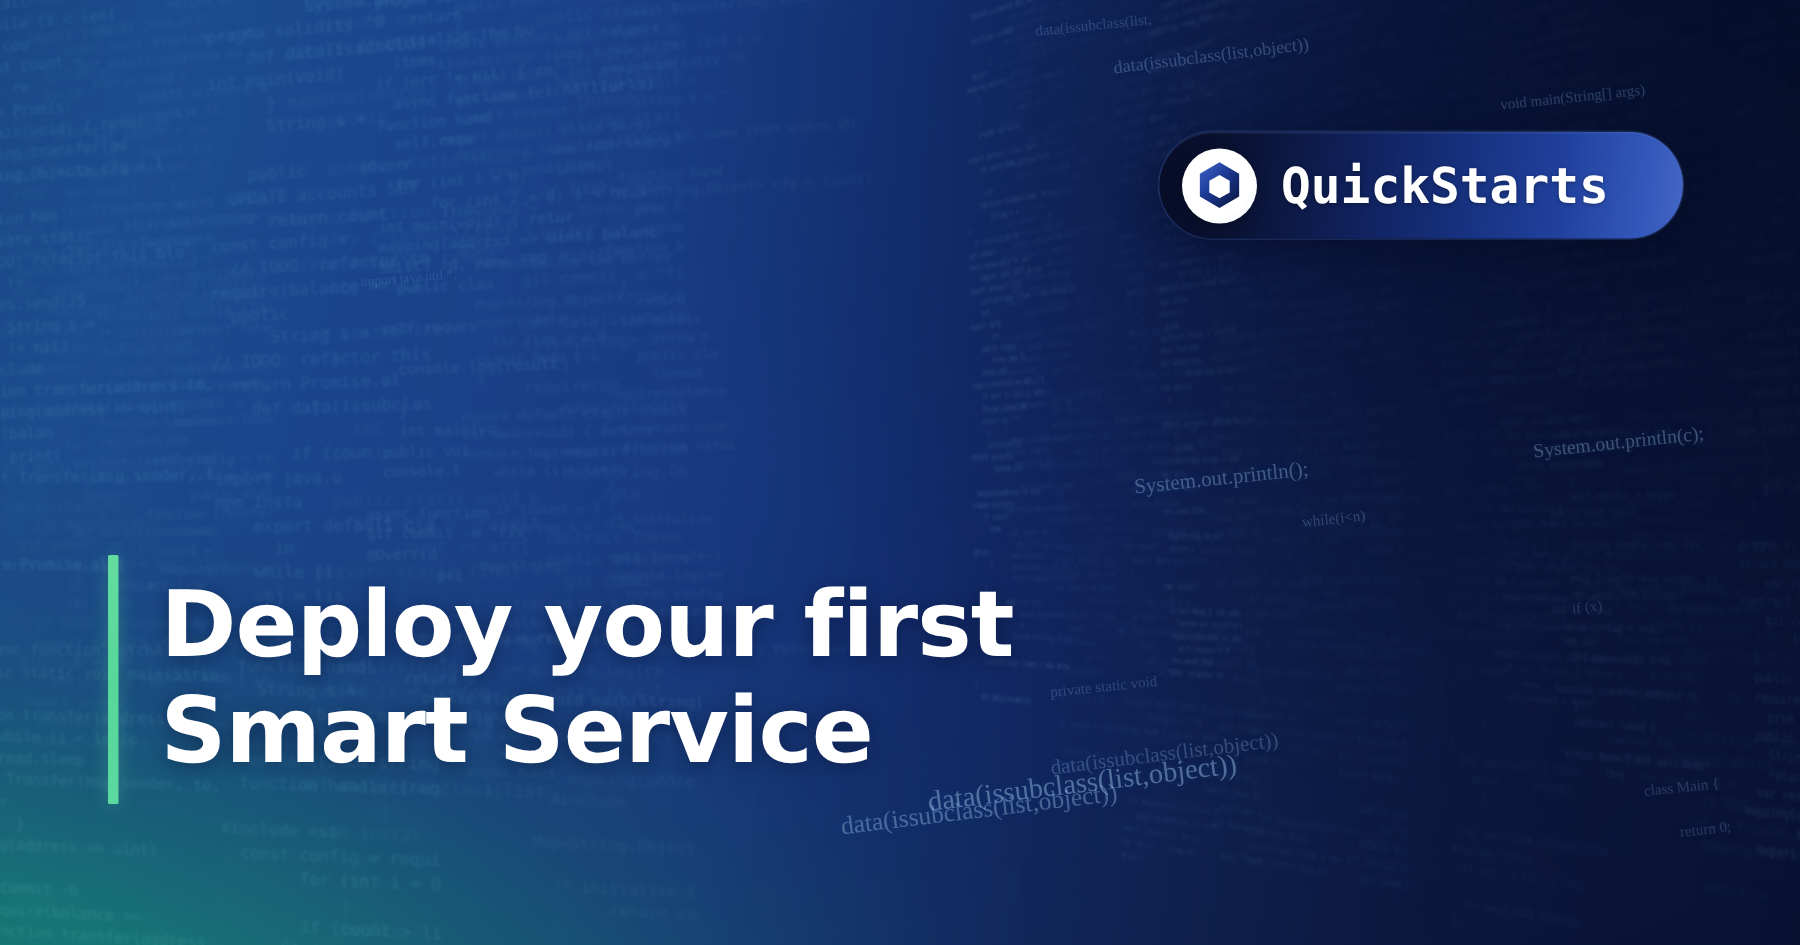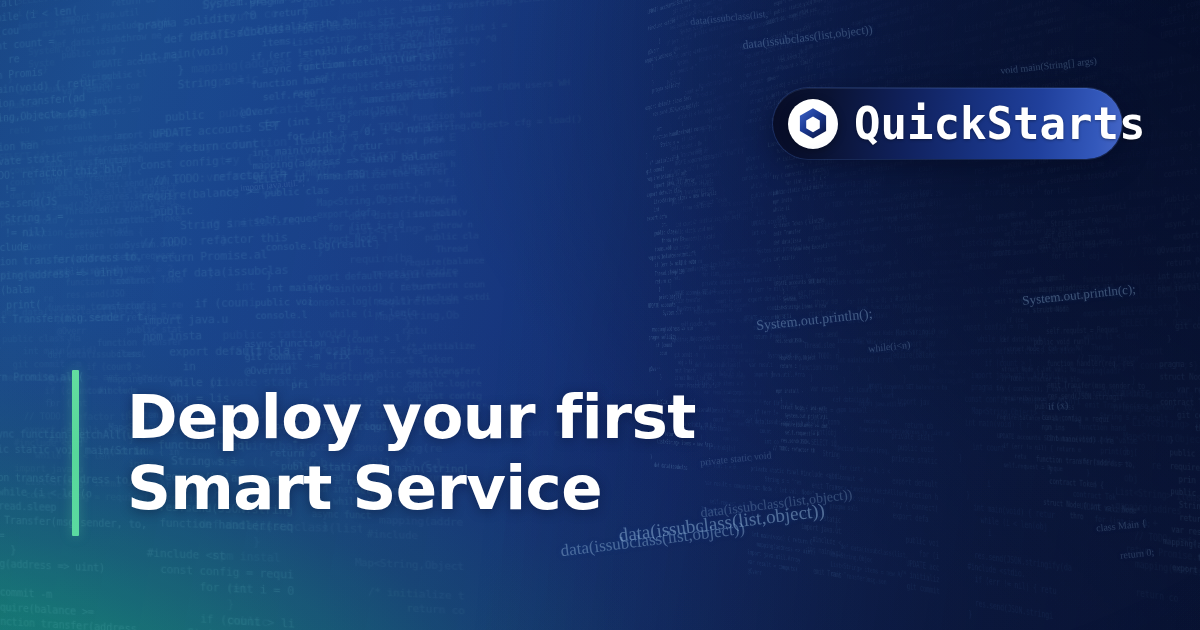--- a/index.html
+++ b/index.html
@@ -139,21 +139,21 @@
   .pill-logo {
     flex:0 0 auto;
     width:50px; height:50px;
     border-radius:50%;
     background:radial-gradient(circle at 38% 32%, #ffffff 0%, #ffffff 62%, #f2f5fb 100%);
     display:flex; align-items:center; justify-content:center;
     box-shadow:0 2px 8px rgba(0,0,0,0.28);
   }
   .pill-label {
     font-family:"DejaVu Sans Mono", monospace;
-    font-size:44px;
+    font-size:33px;
     font-weight:700;
     color:#ffffff;
     letter-spacing:0px;
     line-height:1;
     text-shadow:0 1px 3px rgba(0,0,0,0.35);
   }
 
   
   .heading-wrap {
     position:absolute;
@@ -163,21 +163,21 @@
   }
   .accent-bar {
     width:7px;
     min-height:166px;
     background:linear-gradient(180deg, #63dd9f 0%, #57d79a 50%, #5bd9a0 100%);
     border-radius:1px;
     box-shadow:0 0 12px rgba(90,215,155,0.35);
     flex:0 0 auto;
   }
   .heading {
-    padding-left:48px;
+    padding-left:28px;
     display:flex; flex-direction:column; justify-content:center;
   }
   .heading-line {
     font-family:"DejaVu Sans", sans-serif;
     font-size:61px;
     font-weight:700;
     color:#ffffff;
     line-height:1.16;
     letter-spacing:-0.6px;
     white-space:nowrap;

